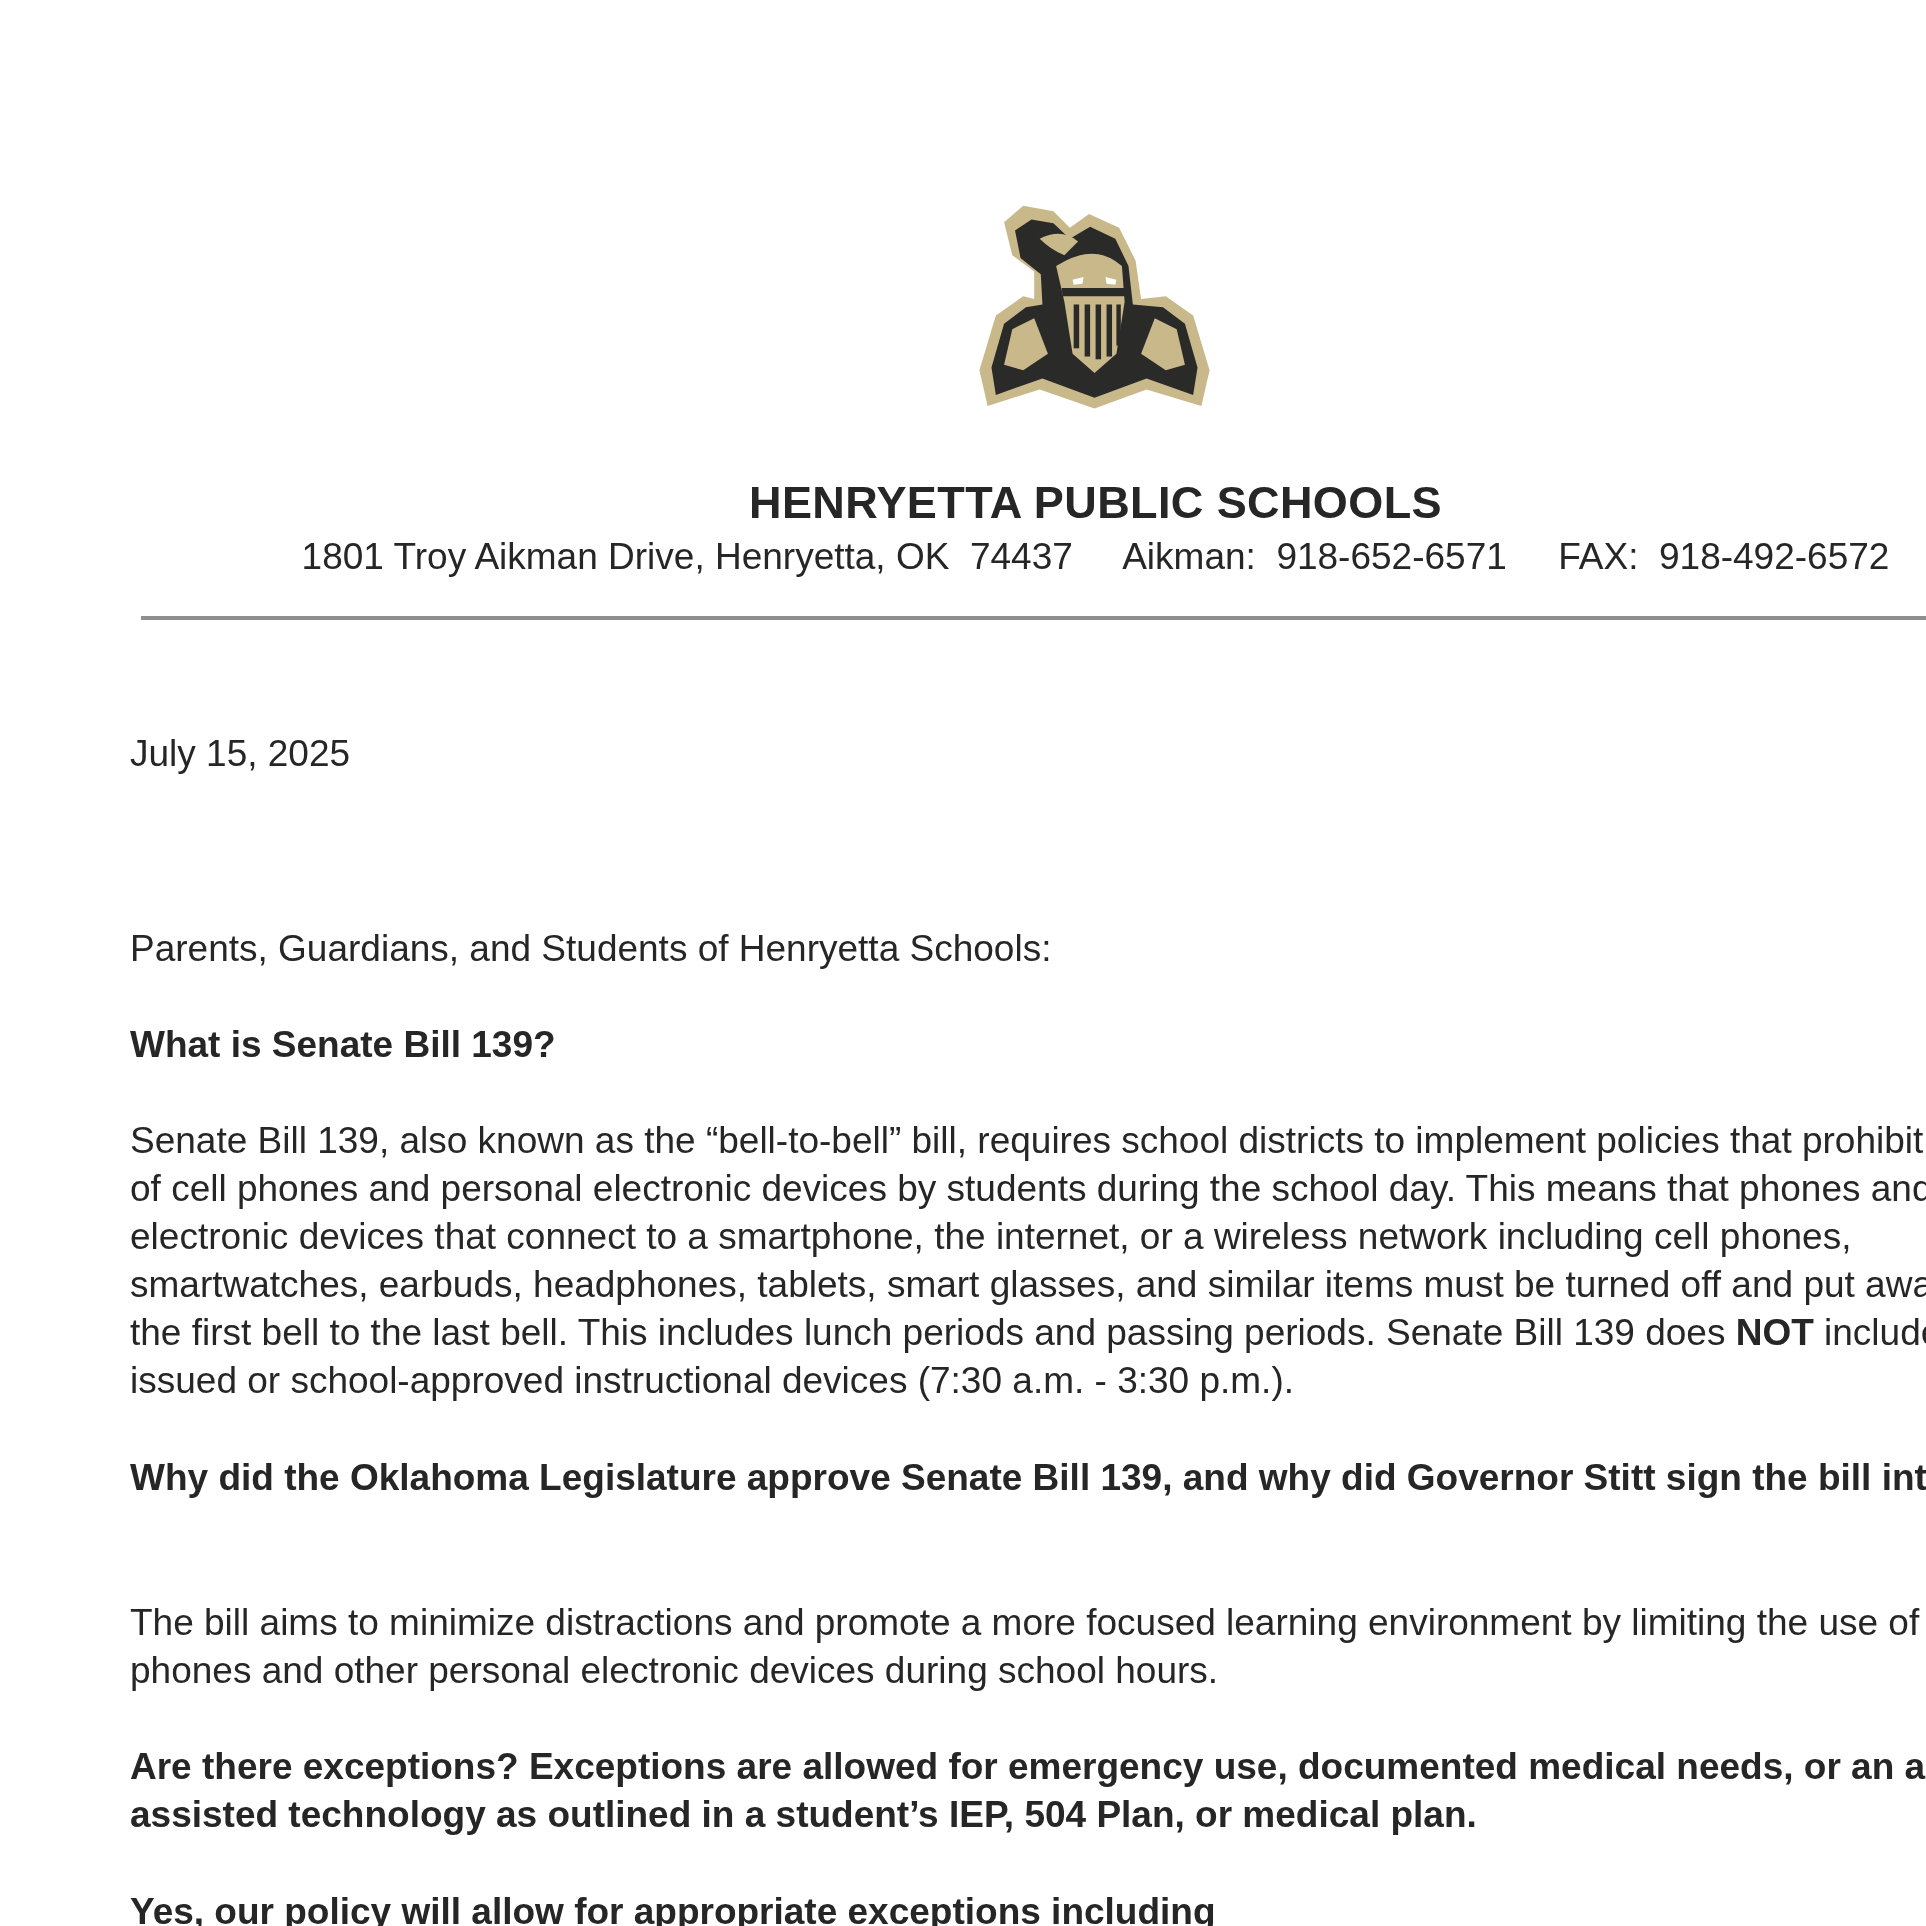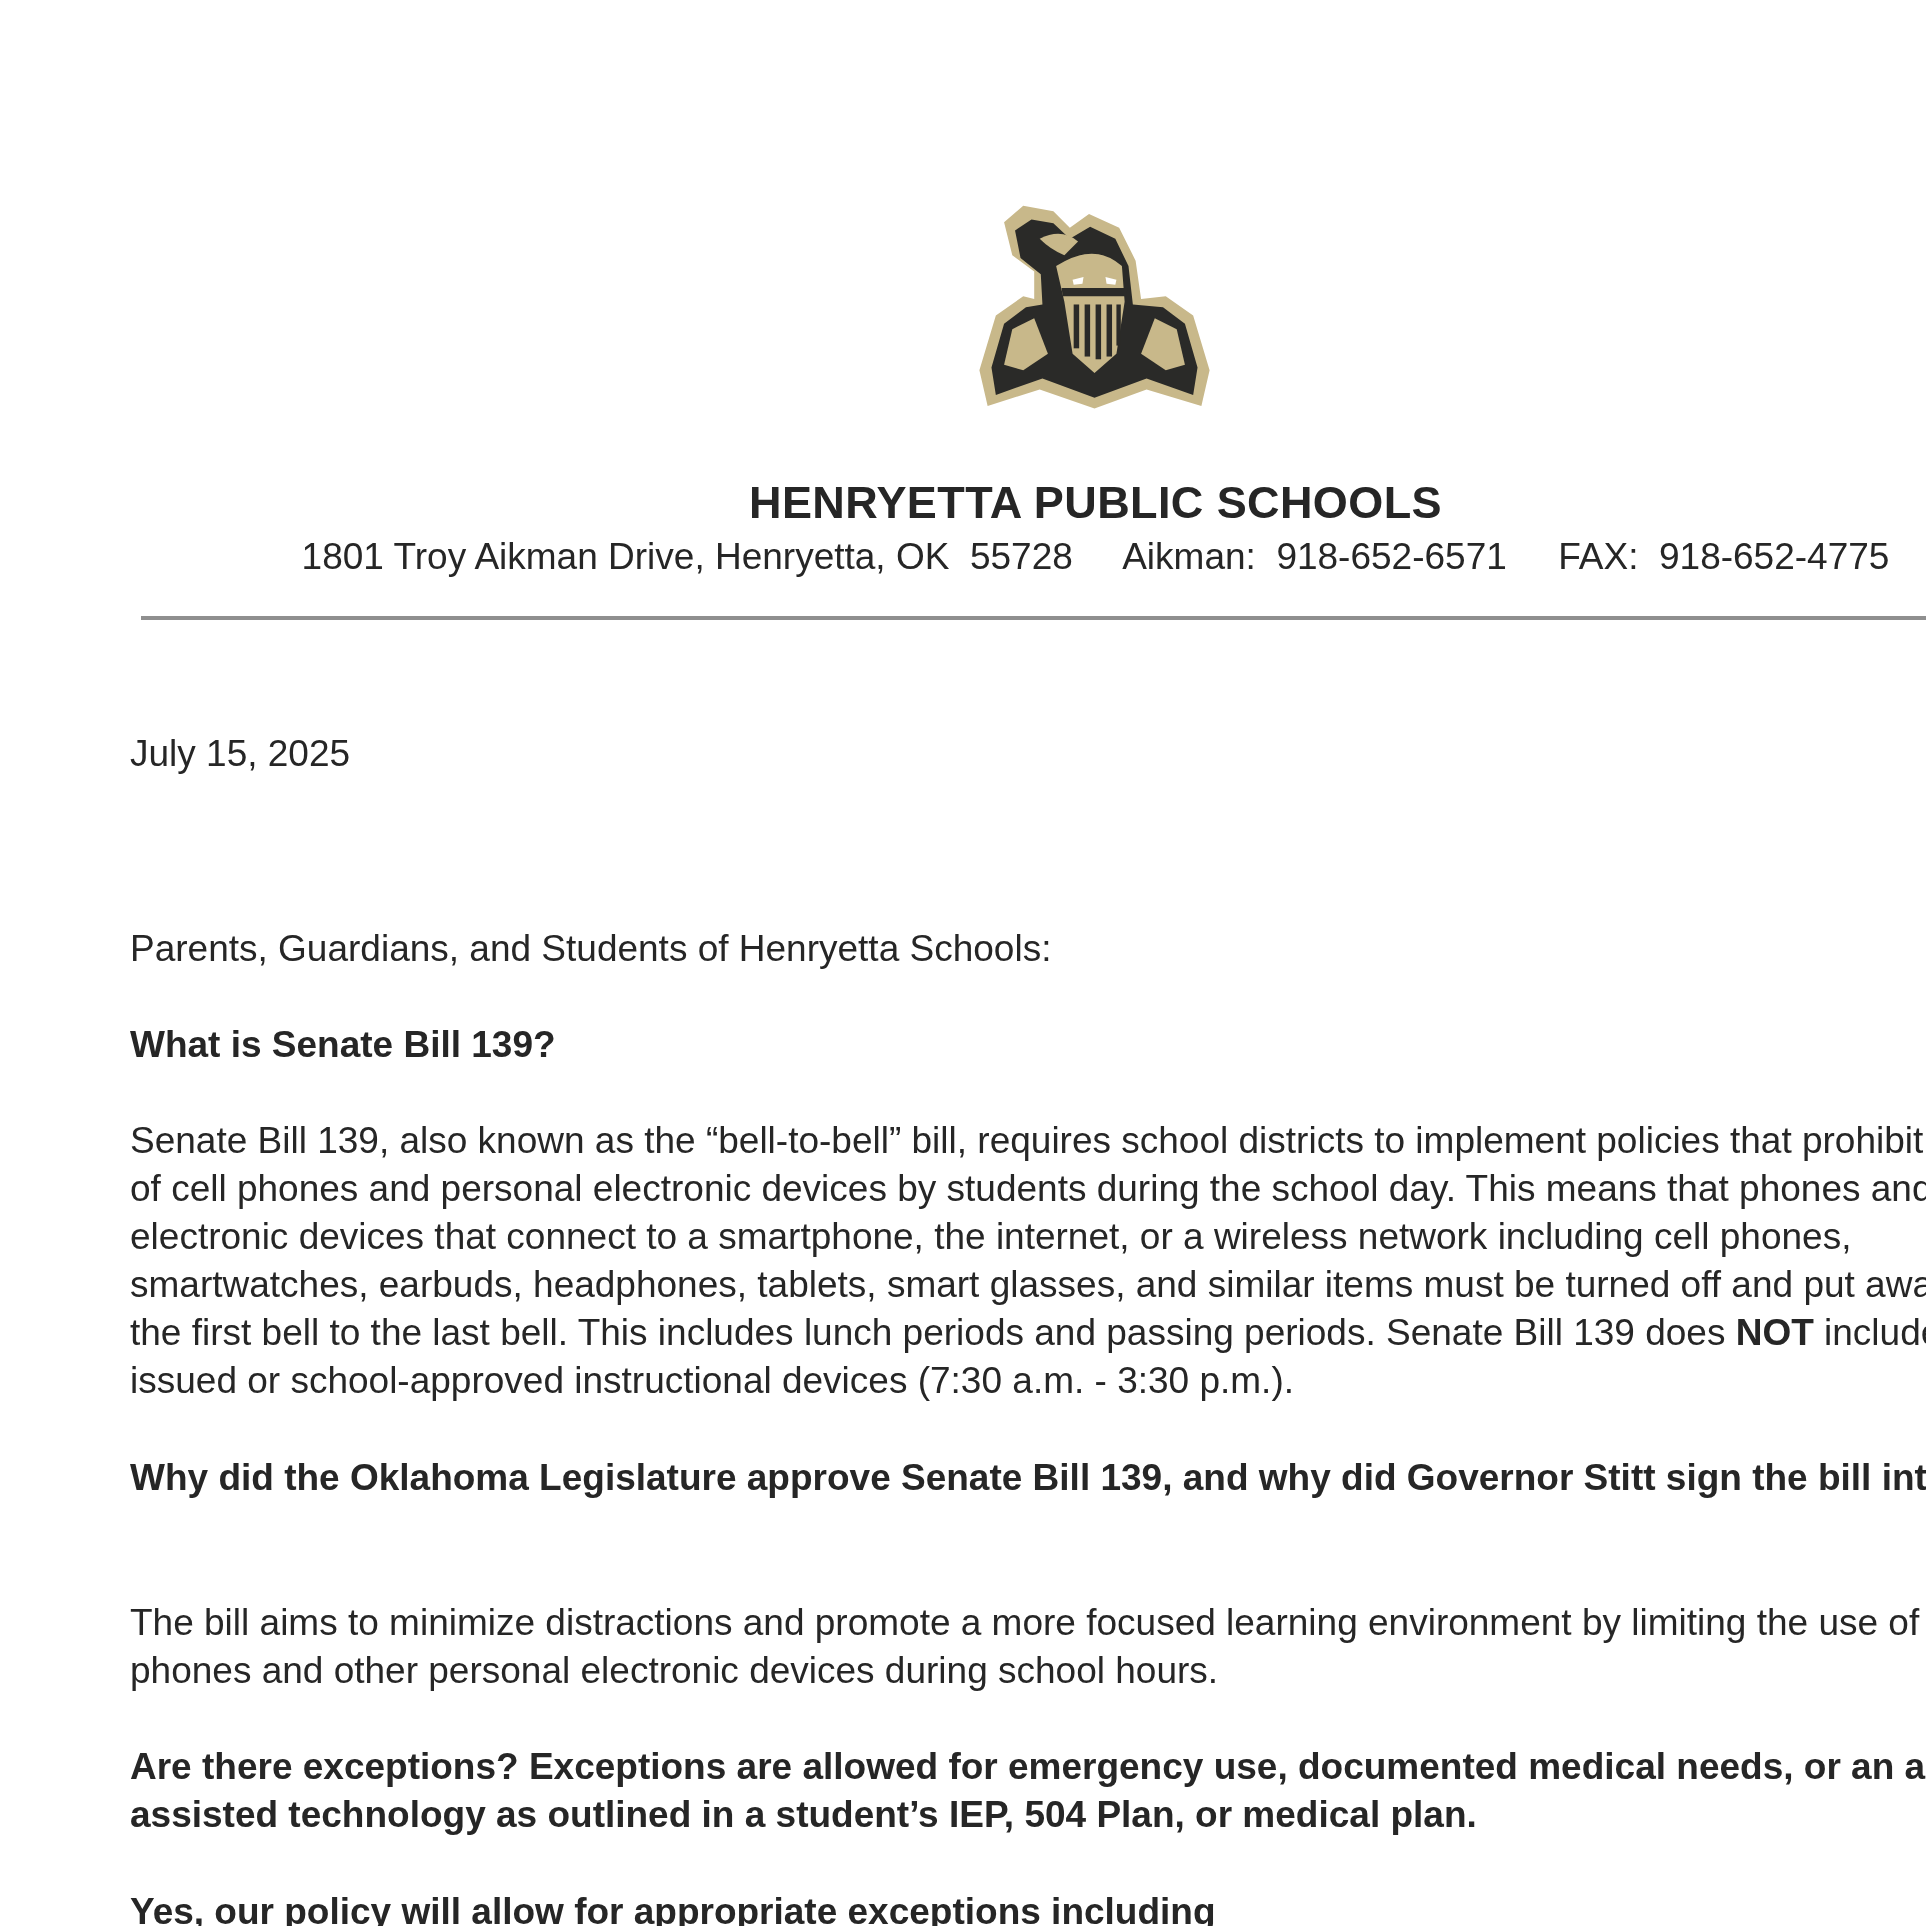--- a/index.html
+++ b/index.html
@@ -106,21 +106,21 @@
       <rect x="222" y="210" width="10" height="80" fill="#2a2a28"></rect>
       <rect x="242" y="210" width="10" height="95" fill="#2a2a28"></rect>
       <rect x="262" y="210" width="10" height="100" fill="#2a2a28"></rect>
       <rect x="282" y="210" width="10" height="95" fill="#2a2a28"></rect>
       <rect x="300" y="210" width="8" height="75" fill="#2a2a28"></rect>
     </svg>
   </div>
 
   <div class="org-name">HENRYETTA PUBLIC SCHOOLS</div>
 
-  <div class="contact-line"><span>1801 Troy Aikman Drive, Henryetta, OK  55728</span><span>     </span><span>Aikman:</span><span>  </span><span>918-652-6571</span><span>     </span><span>FAX:</span><span>  </span><span>918-652-4775</span></div>
+  <div class="contact-line"><span>1801 Troy Aikman Drive, Henryetta, OK  74437</span><span>     </span><span>Aikman:</span><span>  </span><span>918-652-6571</span><span>     </span><span>FAX:</span><span>  </span><span>918-492-6572</span></div>
 
   <div class="divider"></div>
 
   <p class="body-text para date">July 15, 2025</p>
 
   <p class="body-text para salutation">Parents, Guardians, and Students of Henryetta Schools:</p>
 
   <p class="body-text para bold q1">What is Senate Bill 139?</p>
 
   <p class="body-text para a1"><span>Senate Bill 139, also known as the “bell-to-bell” bill, requires school districts to implement policies that prohibit the use of cell phones and personal electronic devices by students during the school day.  This means that phones and other electronic devices that connect to a smartphone, the internet, or a wireless network including cell phones, smartwatches, earbuds, headphones, tablets, smart glasses, and similar items must be turned off and put away from the first bell to the last bell.  This includes lunch periods and passing periods.  Senate Bill 139 does </span><span class="bold">NOT</span><span> include school-issued or school-approved instructional devices (7:30 a.m. - 3:30 p.m.).</span></p>

